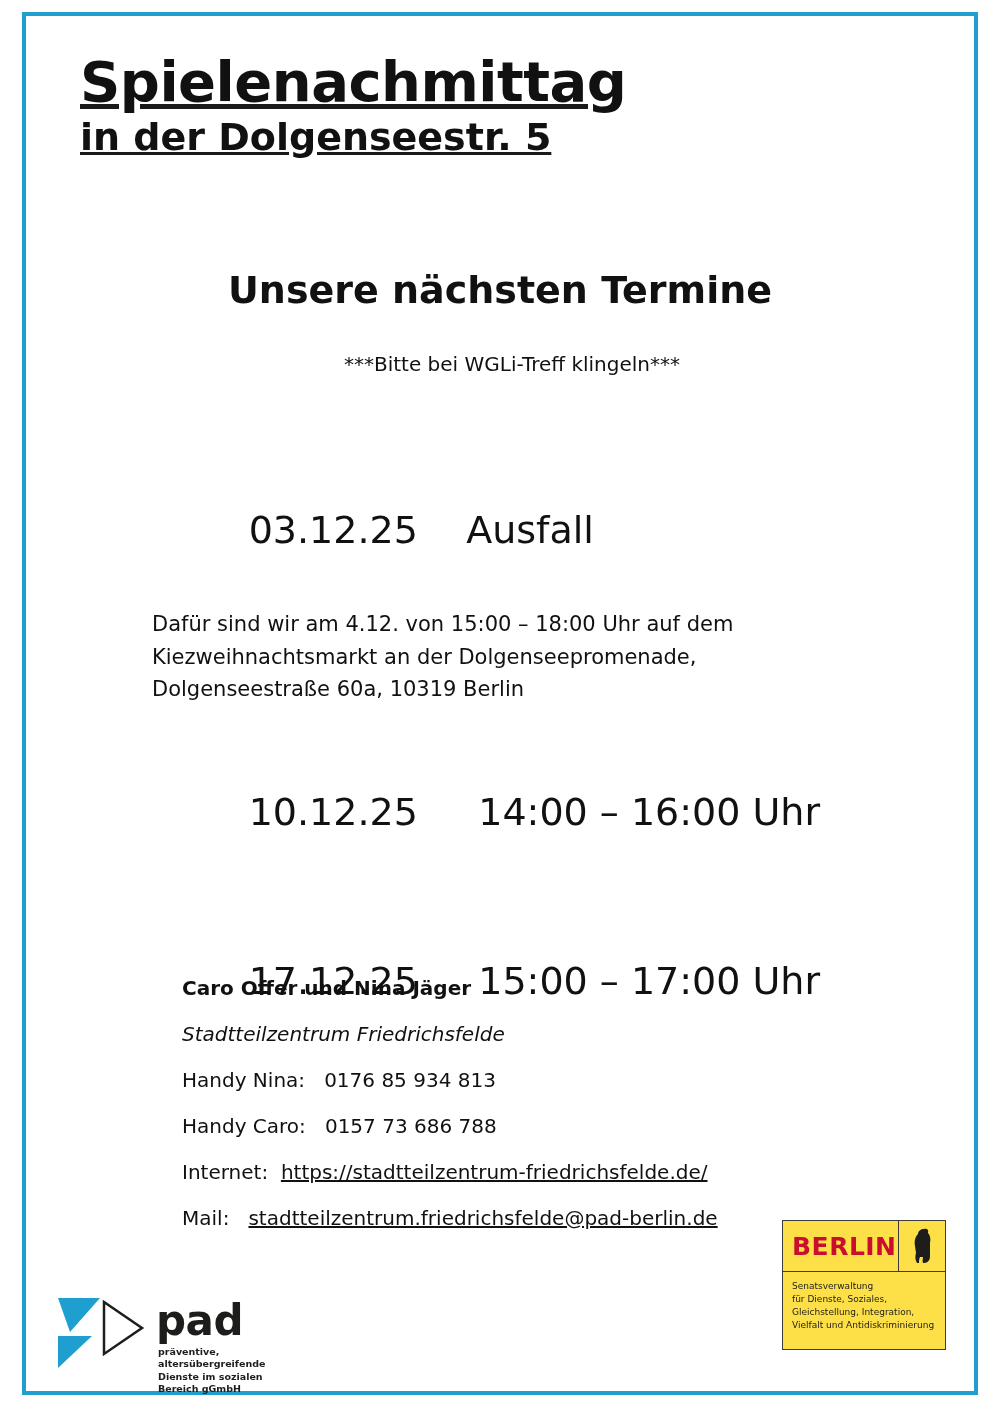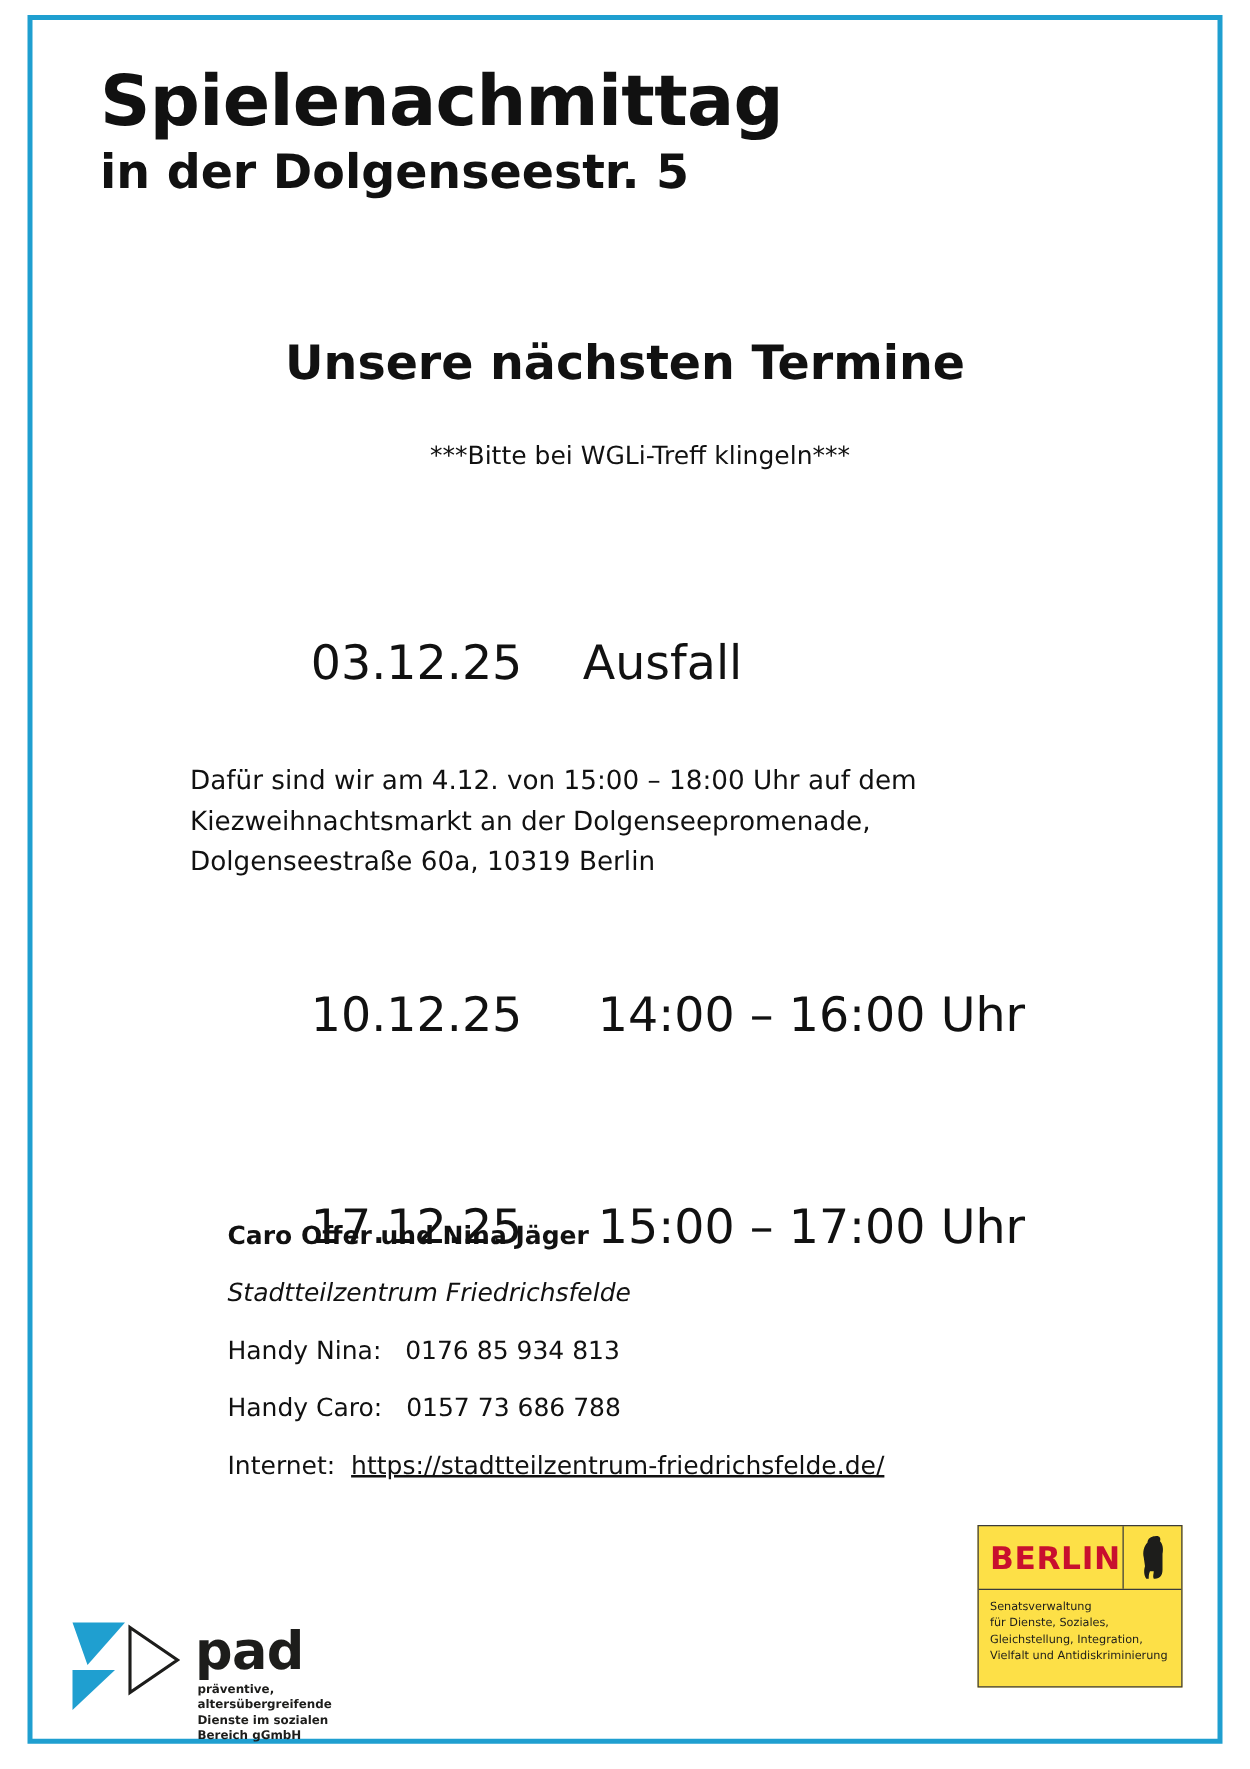--- a/index.html
+++ b/index.html
@@ -84,20 +84,21 @@
     letter-spacing: 0.5px;
   }
   .logo-l1 { font-size: 27px; margin-bottom: 4px; }
   .logo-l2 { font-size: 27px; margin-bottom: 4px; }
   .logo-l3 { font-size: 27px; margin-bottom: 5px; }
   .logo-l4 { font-size: 13px; letter-spacing: 0.6px; }
 
   .title-block {
     margin-left: 22px;
     padding-top: 10px;
+    text-decoration: underline;
   }
   .title-main {
     font-size: 56px;
     font-weight: bold;
     line-height: 1.06;
     letter-spacing: -0.5px;
     color: #111111;
   }
   .title-sub {
     font-size: 38px;
@@ -285,20 +286,21 @@
     </div>
 
   </div>
 
   <div class="contact">
     <div class="row name">Caro Offer und Nina Jäger</div>
     <div class="row org">Stadtteilzentrum Friedrichsfelde</div>
     <div class="row"><span>Handy Nina:</span>&nbsp;&nbsp;&nbsp;<span>0176 85 934 813</span></div>
     <div class="row"><span>Handy Caro:</span>&nbsp;&nbsp;&nbsp;<span>0157 73 686 788</span></div>
     <div class="row"><span>Internet:</span>&nbsp;&nbsp;<span class="link">https://stadtteilzentrum-friedrichsfelde.de/</span></div>
+    <div class="row"><span>Mail:</span>&nbsp;&nbsp;&nbsp;<span class="link">stadtteilzentrum.friedrichsfelde@pad-berlin.de</span></div>
   </div>
 
   <div class="pad-logo">
     <svg width="100" height="90" viewBox="0 0 100 90">
       <polygon points="6,8 48,8 18,42" fill="#1f9fd0"></polygon>
       <polygon points="6,46 40,46 6,78" fill="#1f9fd0"></polygon>
       <polygon points="52,12 90,38 52,64" fill="#ffffff" stroke="#1d1d1b" stroke-width="2.5"></polygon>
     </svg>
     <div class="pad-word">pad</div>
     <div class="pad-sub">

